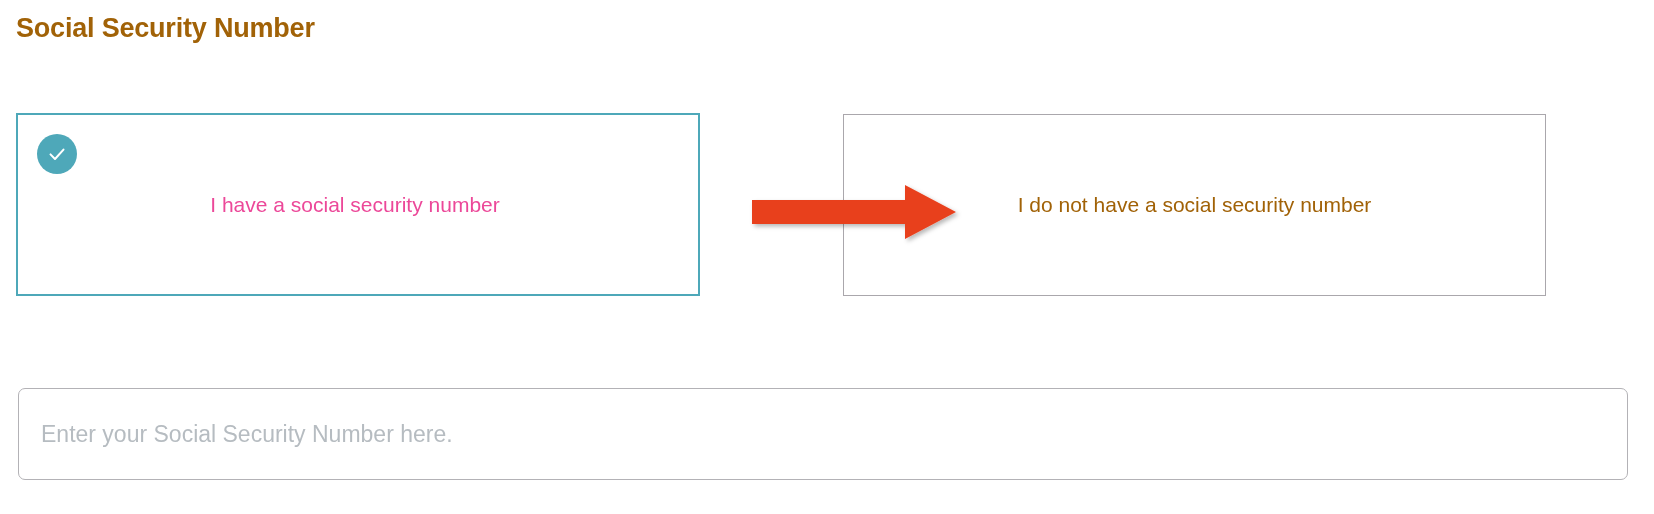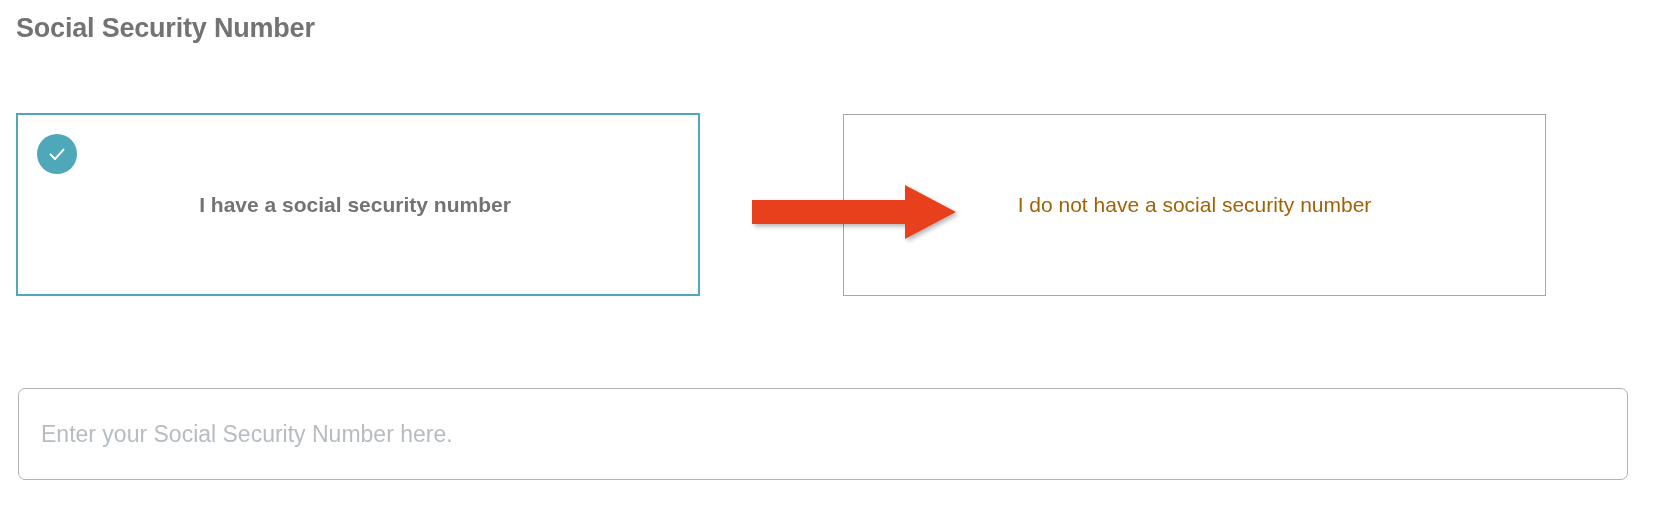--- a/index.html
+++ b/index.html
@@ -17,21 +17,21 @@
   }
 
   
   .page-title {
     position: absolute;
     left: 16px;
     top: 10px;
     font-size: 27px;
     font-weight: 600;
     letter-spacing: -0.2px;
-    color: #737373;
+    color: #a16207;
     line-height: 36px;
     white-space: nowrap;
   }
 
   
   .choice-card {
     position: absolute;
     box-sizing: border-box;
     background: #ffffff;
     display: flex;
@@ -57,22 +57,22 @@
 
   .choice-label {
     font-size: 21px;
     line-height: 26px;
     text-align: center;
     white-space: nowrap;
     padding: 0 12px;
   }
 
   .choice-card.selected .choice-label {
-    color: #737373;
-    font-weight: bold;
+    color: #ec4899;
+    font-weight: normal;
     transform: translateX(-3px);
   }
 
   .choice-card.unselected .choice-label {
     color: #a16207;
     font-weight: normal;
   }
 
   
   .check-badge {

